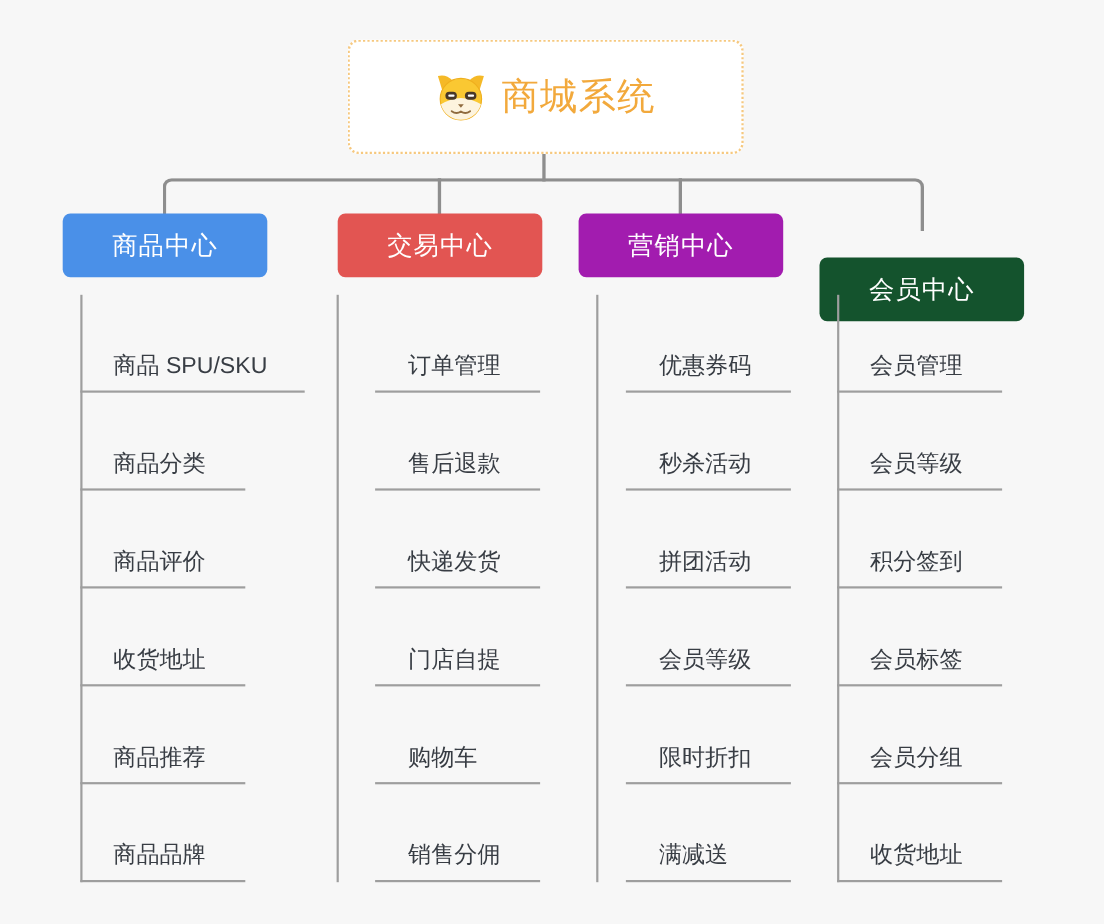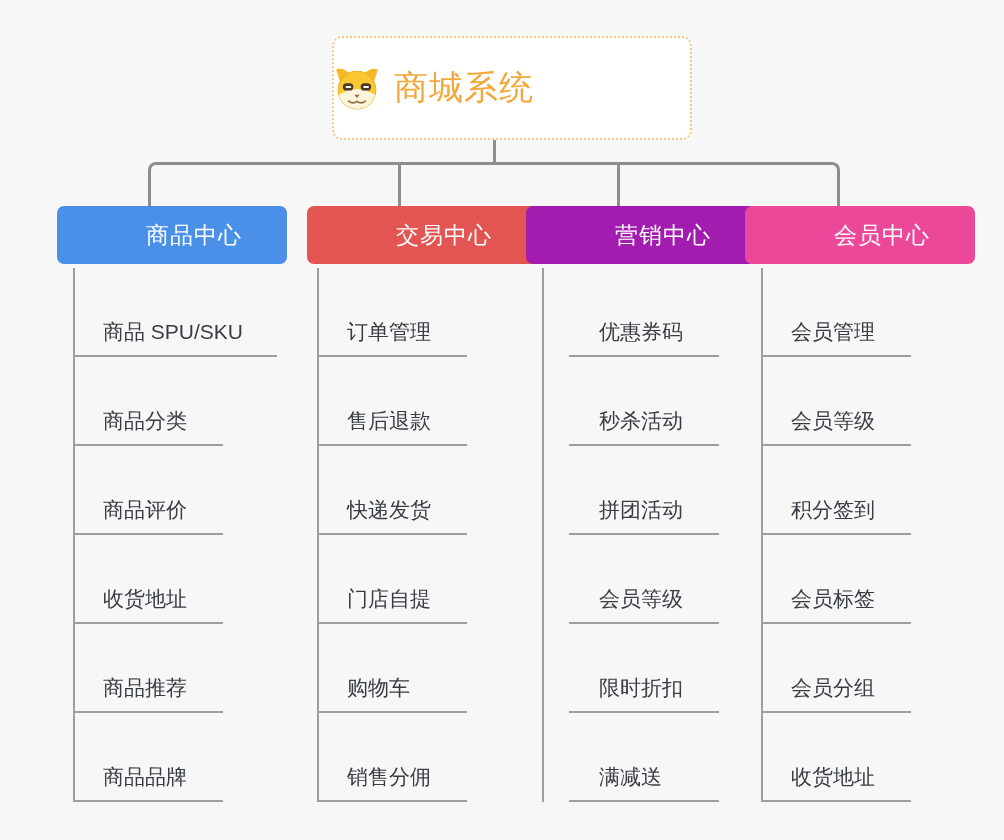--- a/index.html
+++ b/index.html
@@ -1,47 +1,47 @@
 <!DOCTYPE html>
 <html style="--background: #F7F7F7; --connector: #8E8E8E; --branchline: #9E9E9E; --leaftext: #383D44; --rootaccent: #F2A93C; --rootborder: #F6C87E;"><head>
 <meta charset="utf-8">
 <style>
   html,body{margin:0;padding:0;}
   body{font-family:"Liberation Sans","DejaVu Sans",sans-serif;}
   .stage{position:relative;width:1004px;height:840px;background:var(--background,#F7F7F7);overflow:hidden;}
 
   
-  .root-node{position:absolute;left:332px;top:36px;width:360px;height:104px;box-sizing:border-box;
+  .root-node{position:absolute;left:316px;top:36px;width:360px;height:104px;box-sizing:border-box;
     background:#fff;border:2px dotted var(--rootborder,#F6C87E);border-radius:10px;
-    display:flex;align-items:center;gap:14px;}
+    display:flex;align-items:center;justify-content:center;gap:14px;}
   .root-title{font-size:34px;font-weight:500;color:var(--rootaccent,#F2A93C);letter-spacing:1px;}
   .dog{display:flex;align-items:center;}
 
   
   .line{position:absolute;background:var(--connector,#8E8E8E);}
   .root-drop{left:493px;top:140px;width:3px;height:25px;}
   .bus{position:absolute;left:148px;top:162px;width:692px;height:48px;box-sizing:border-box;
     border-top:3px solid var(--connector,#8E8E8E);
     border-left:3px solid var(--connector,#8E8E8E);
     border-right:3px solid var(--connector,#8E8E8E);
     border-radius:8px 8px 0 0;background:transparent;}
   .drop{top:162px;width:3px;height:48px;}
   .drop-2{left:398px;}
   .drop-3{left:617px;}
 
   
-  .branch{position:absolute;top:206px;width:186px;height:58px;border-radius:7px;
+  .branch{position:absolute;top:194px;width:186px;height:58px;border-radius:7px;
     display:flex;align-items:center;justify-content:center;
-    color:#fff;font-size:23px;letter-spacing:1px;cursor:default;padding-left:44px;}
+    color:#fff;font-size:23px;letter-spacing:1px;cursor:default;}
   .branch-1{left:57px;}  .branch-2{left:307px;}
   .branch-3{left:526px;} .branch-4{left:745px;}
 
   
   .column{position:absolute;top:268px;}
-  .col-1{left:73px;} .col-2{left:317px;} .col-3{left:542px;padding-left:27px;} .col-4{left:761px;text-align:right;}
+  .col-1{left:73px;} .col-2{left:306px;padding-left:35px;} .col-3{left:542px;padding-left:27px;} .col-4{left:761px;text-align:right;}
   .trunk{position:absolute;left:0;top:0;width:2px;height:534px;background:var(--branchline,#9E9E9E);}
   .leaf{height:89px;box-sizing:border-box;width:max-content;min-width:150px;
     display:flex;align-items:flex-end;padding:0 34px 9px 30px;
     border-bottom:2px solid var(--branchline,#9E9E9E);
     font-size:21px;color:var(--leaftext,#383D44);}
 </style>
 </head>
 <body>
 
 <div class="stage">
@@ -72,21 +72,21 @@
   </div>
 
   <div class="line root-drop"></div>
   <div class="bus"></div>
   <div class="line drop drop-2"></div>
   <div class="line drop drop-3"></div>
 
   <div class="branch branch-1" style="background-color: rgb(74, 144, 232);">商品中心</div>
   <div class="branch branch-2" style="background-color: rgb(226, 85, 82);">交易中心</div>
   <div class="branch branch-3" style="background-color: #a21caf;">营销中心</div>
-  <div class="branch branch-4" style="background-color: #ec4899;">会员中心</div>
+  <div class="branch branch-4" style="background-color: #14532d; margin-top: 40px;">会员中心</div>
 
   <div class="column col-1">
     <div class="trunk"></div>
     <div class="leaf">商品 SPU/SKU</div>
     <div class="leaf">商品分类</div>
     <div class="leaf">商品评价</div>
     <div class="leaf">收货地址</div>
     <div class="leaf">商品推荐</div>
     <div class="leaf">商品品牌</div>
   </div>

